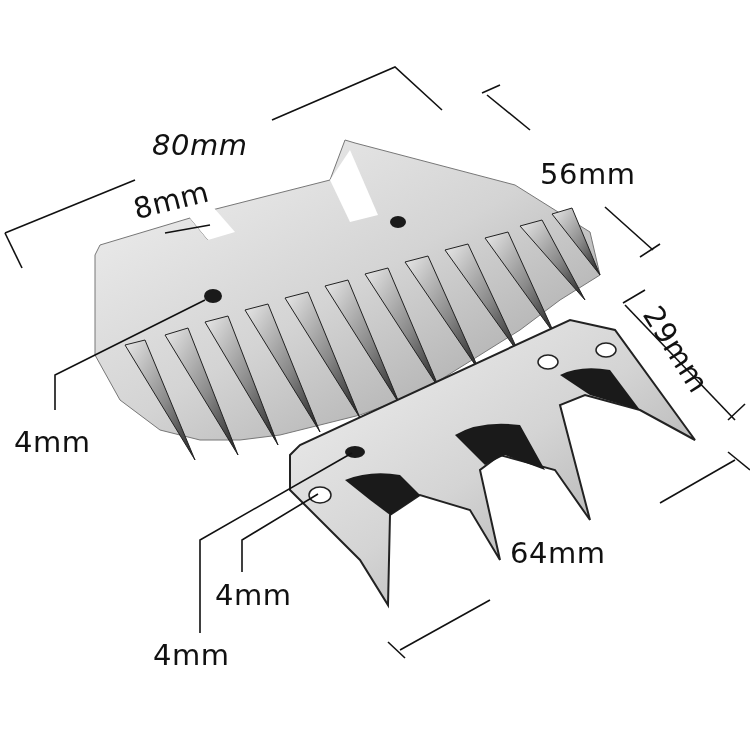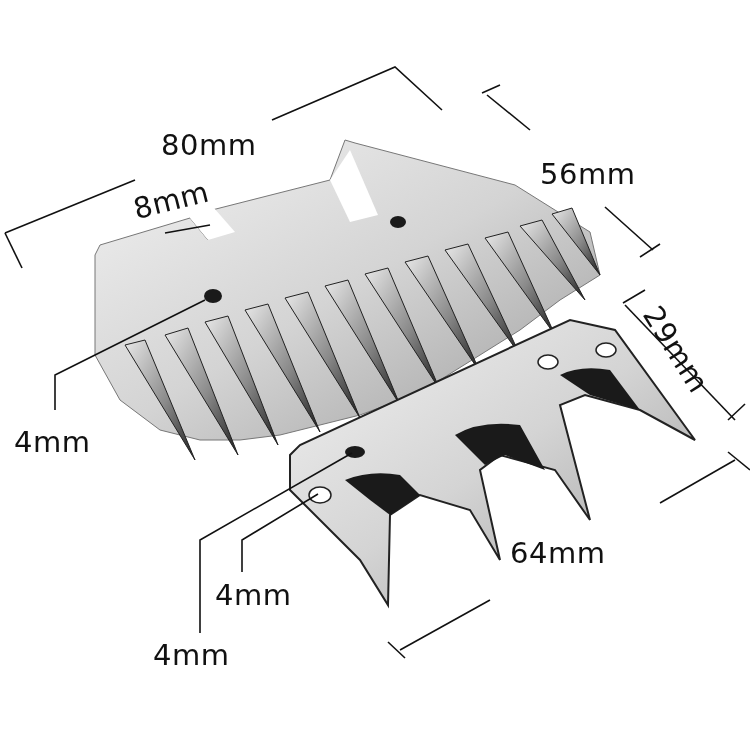--- a/index.html
+++ b/index.html
@@ -84,20 +84,20 @@
     <line x1="388" y1="642" x2="405" y2="658"></line>
 
     <polyline points="55,410 55,375 205,300"></polyline>
 
     <polyline points="242,572 242,540 318,494"></polyline>
 
     <polyline points="200,633 200,540 352,453"></polyline>
   </g>
 </svg>
 
-<div class="label" style="left:161px; top:128px;">80mm</div>
+<div class="label" style="left:152px; top:128px;font-style:italic;">80mm</div>
 <div class="label" style="left:130px; top:193px; transform:rotate(-14deg); transform-origin:left top;">8mm</div>
 <div class="label" style="left:540px; top:157px;">56mm</div>
 <div class="label" style="left:14px; top:425px;">4mm</div>
 <div class="label" style="left:665px; top:300px; transform:rotate(58deg); transform-origin:left top;">29mm</div>
 <div class="label" style="left:510px; top:536px;">64mm</div>
 <div class="label" style="left:215px; top:578px;">4mm</div>
 <div class="label" style="left:153px; top:638px;">4mm</div>
 
 </body></html>

